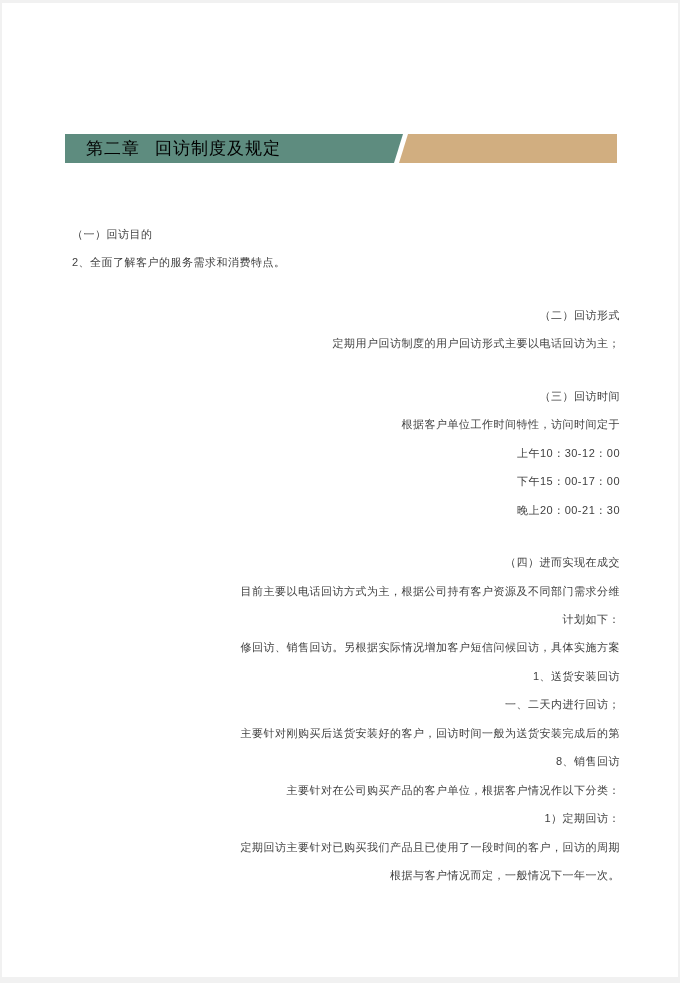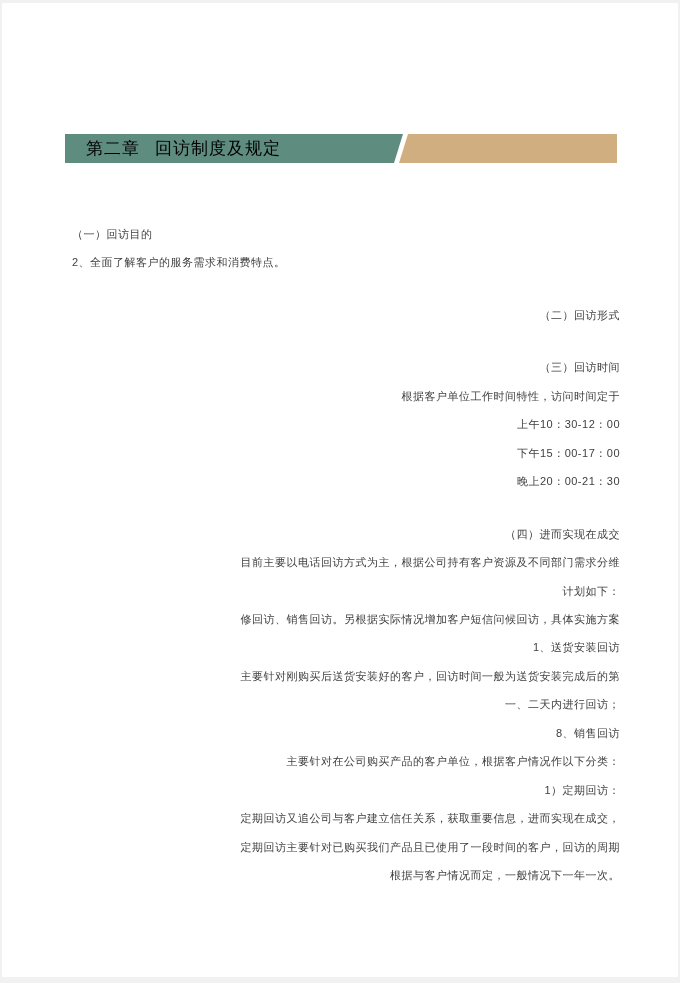--- a/index.html
+++ b/index.html
@@ -67,40 +67,40 @@
 
   <div class="content">
 
     <section>
       <div class="h">（一）回访目的</div>
       <div class="ln">2、全面了解客户的服务需求和消费特点。</div>
     </section>
 
     <section>
       <div class="h">（二）回访形式</div>
+      <div class="ln">定期用户回访制度的用户回访形式主要以电话回访为主；</div>
     </section>
 
     <section>
       <div class="h">（三）回访时间</div>
       <div class="ln">根据客户单位工作时间特性，访问时间定于</div>
       <div class="ln">上午10：30-12：00</div>
       <div class="ln">下午15：00-17：00</div>
       <div class="ln">晚上20：00-21：30</div>
     </section>
 
     <section>
       <div class="h">（四）进而实现在成交</div>
       <div class="ln">目前主要以电话回访方式为主，根据公司持有客户资源及不同部门需求分维</div>
       <div class="ln">计划如下：</div>
       <div class="ln">修回访、销售回访。另根据实际情况增加客户短信问候回访，具体实施方案</div>
       <div class="ln">1、送货安装回访</div>
+      <div class="ln">一、二天内进行回访；</div>
       <div class="ln">主要针对刚购买后送货安装好的客户，回访时间一般为送货安装完成后的第</div>
-      <div class="ln">一、二天内进行回访；</div>
       <div class="ln">8、销售回访</div>
       <div class="ln">主要针对在公司购买产品的客户单位，根据客户情况作以下分类：</div>
       <div class="ln">1）定期回访：</div>
-      <div class="ln">定期回访又追公司与客户建立信任关系，获取重要信息，进而实现在成交，</div>
       <div class="ln">定期回访主要针对已购买我们产品且已使用了一段时间的客户，回访的周期</div>
       <div class="ln">根据与客户情况而定，一般情况下一年一次。</div>
     </section>
 
   </div>
 </div>
 
 </body></html>

